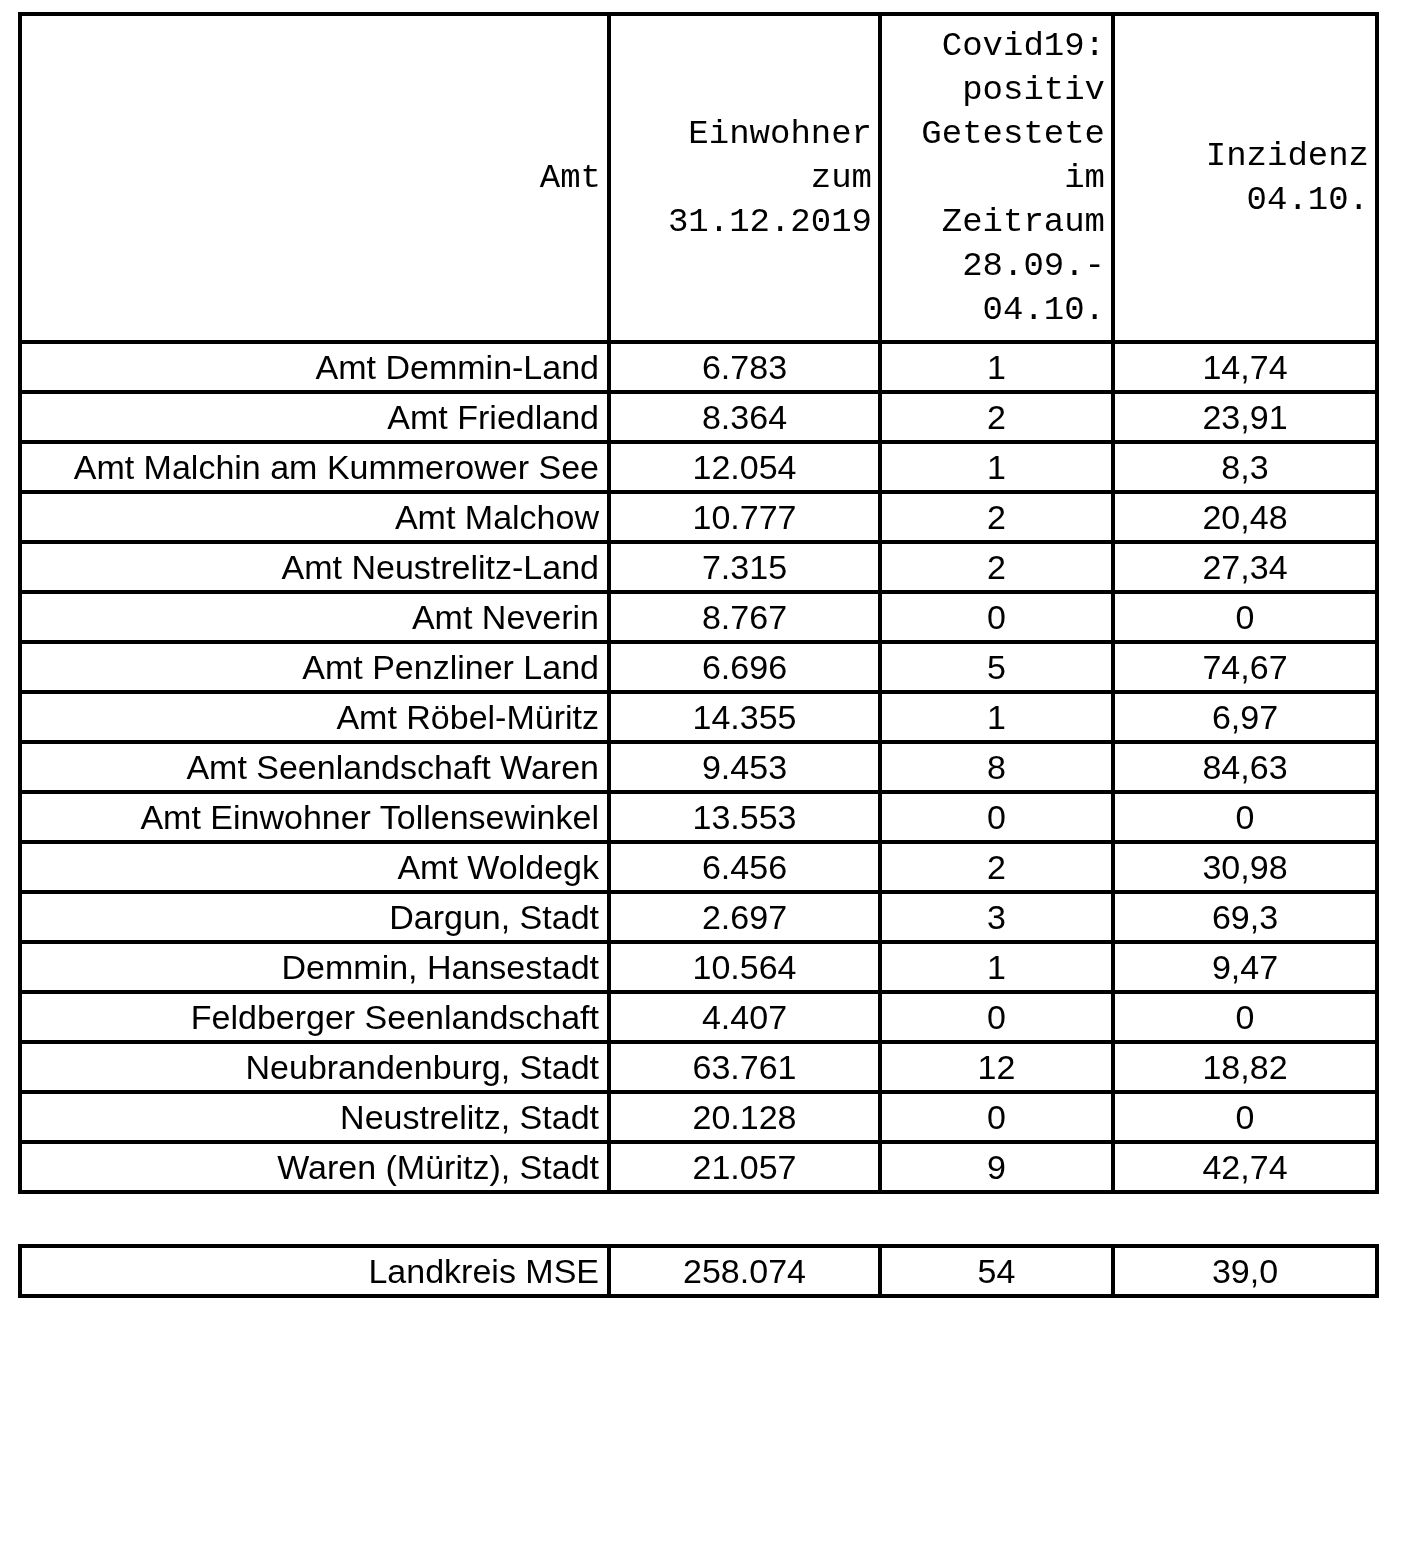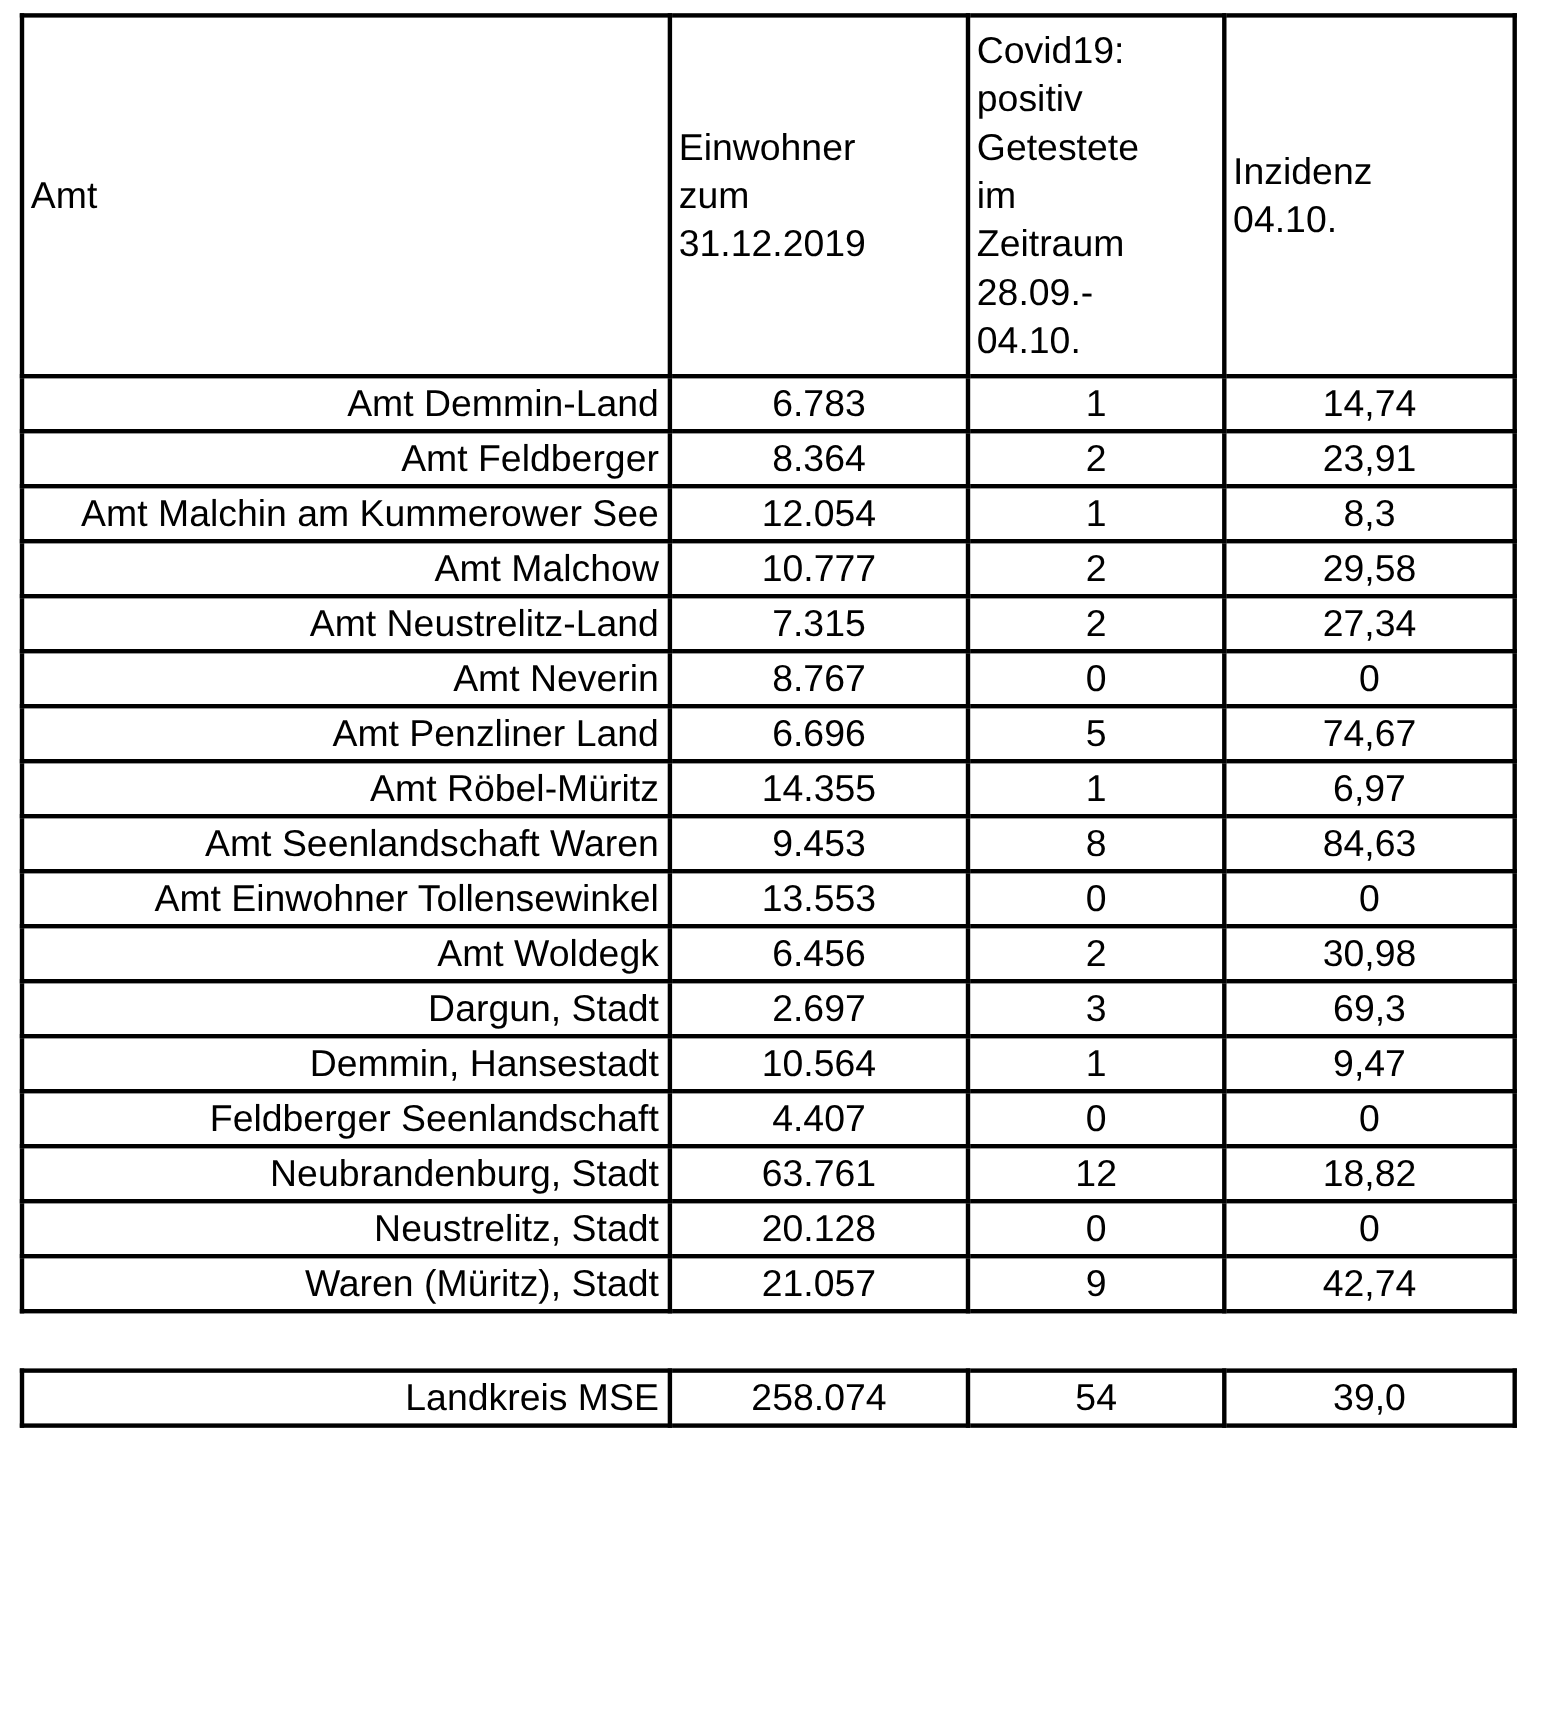--- a/index.html
+++ b/index.html
@@ -26,23 +26,24 @@
   table.data-table td {
     border: 4px solid #000000;
     font-size: 34px;
     line-height: 44px;
     color: #000000;
     vertical-align: middle;
     overflow: hidden;
   }
   table.data-table th {
     font-weight: normal;
-    text-align: left;
+    text-align: right;
     white-space: pre-line;
     padding: 8px 6px;
+    font-family: Liberation Mono, monospace;
   }
   table.data-table td {
     padding: 1px 8px;
   }
   td.col-amt {
     text-align: right;
   }
   td.col-num {
     text-align: center;
   }
@@ -84,36 +85,36 @@
       </tr>
     </thead>
     <tbody>
         <tr>
           <td class="col-amt">Amt Demmin-Land</td>
           <td class="col-num">6.783</td>
           <td class="col-num">1</td>
           <td class="col-num">14,74</td>
         </tr>
         <tr>
-          <td class="col-amt">Amt Feldberger</td>
+          <td class="col-amt">Amt Friedland</td>
           <td class="col-num">8.364</td>
           <td class="col-num">2</td>
           <td class="col-num">23,91</td>
         </tr>
         <tr>
           <td class="col-amt">Amt Malchin am Kummerower See</td>
           <td class="col-num">12.054</td>
           <td class="col-num">1</td>
           <td class="col-num">8,3</td>
         </tr>
         <tr>
           <td class="col-amt">Amt Malchow</td>
           <td class="col-num">10.777</td>
           <td class="col-num">2</td>
-          <td class="col-num">29,58</td>
+          <td class="col-num">20,48</td>
         </tr>
         <tr>
           <td class="col-amt">Amt Neustrelitz-Land</td>
           <td class="col-num">7.315</td>
           <td class="col-num">2</td>
           <td class="col-num">27,34</td>
         </tr>
         <tr>
           <td class="col-amt">Amt Neverin</td>
           <td class="col-num">8.767</td>

